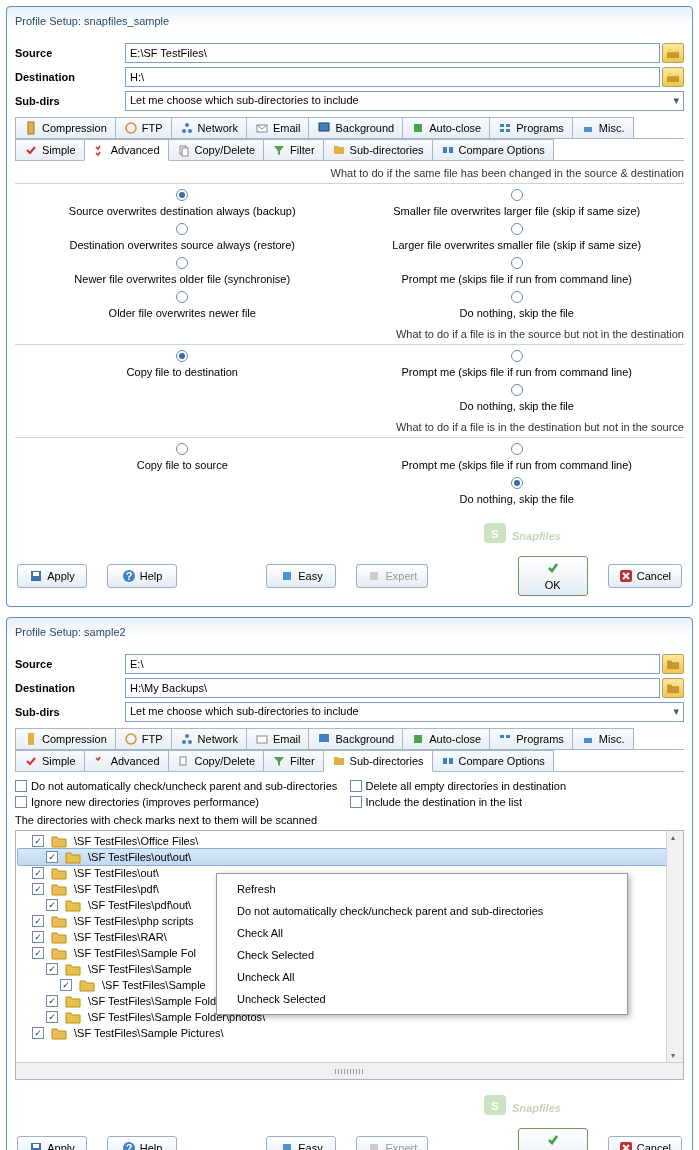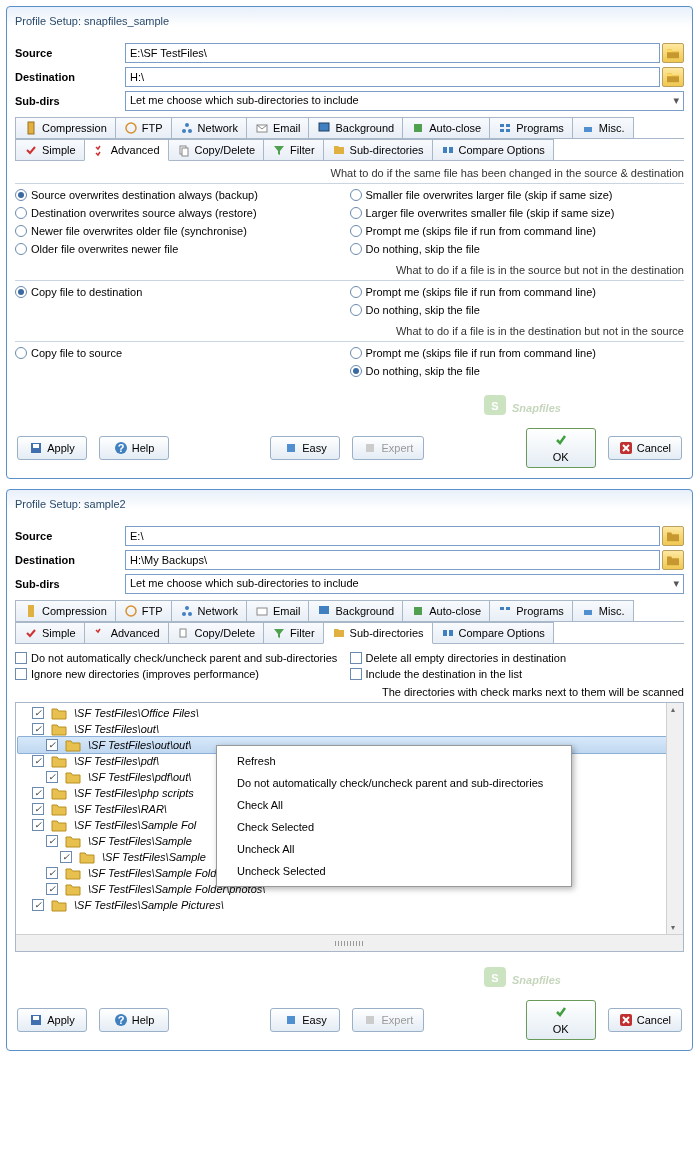--- a/index.html
+++ b/index.html
@@ -15,53 +15,53 @@
 .subdirs-select { flex: 1; border: 1px solid #7a9ec9; background: #fff; padding: 2px 4px; height: 20px; position: relative; }
 .subdirs-select::after { content: "▾"; position: absolute; right: 4px; top: 2px; color: #555; }
 .tabrow { display: flex; margin-top: 6px; border-bottom: 1px solid #a8b8c8; }
 .tabrow2 { display: flex; border-bottom: 1px solid #a8b8c8; }
 .tab { border: 1px solid #a8b8c8; border-bottom: none; padding: 3px 8px; display: flex; align-items: center; gap: 4px; background: linear-gradient(to bottom, #f8fafd, #e8eef6); margin-right: -1px; min-width: 0; white-space: nowrap; }
 .tab.active { background: #fff; border-bottom: 1px solid #fff; margin-bottom: -1px; }
 .tab-icon { width: 14px; height: 14px; display: inline-block; }
 .section-hdr { color: #333; margin: 6px 0 4px 0; text-align: right; }
 .radio-grid { display: flex; }
 .radio-col { flex: 1; }
-.radio-row { display: flex; align-items: center; padding: 3px 0; gap: 4px; }
+.radio-row { display: flex; align-items: center; padding: 3px 0; gap: 4px; flex-direction: column; }
 .radio { width: 12px; height: 12px; border: 1px solid #6a8ab0; border-radius: 50%; display: inline-flex; align-items: center; justify-content: center; }
 .radio.checked::after { content: ""; width: 6px; height: 6px; background: #3a6aa0; border-radius: 50%; }
 .hr { border: none; border-top: 1px solid #c8d4e0; margin: 2px 0; }
 .watermark { text-align: right; padding: 10px 20px 0 0; opacity: 0.35; }
 .watermark-svg { display: inline-block; }
-.btnrow { display: flex; gap: 12px; padding: 6px 2px 2px 2px; align-items: center; justify-content: center; }
+.btnrow { display: flex; gap: 20px; padding: 6px 2px 2px 2px; align-items: center; justify-content: center; }
 .btn { border: 1px solid #9ab0c8; background: linear-gradient(to bottom, #ffffff, #e4ecf4); padding: 4px 10px; border-radius: 3px; display: flex; align-items: center; gap: 4px; min-width: 70px; justify-content: center; }
 .btn.primary { border-color: #6a9a5a; flex-direction: column; }
 .btn.danger { }
 .btn.disabled { color: #999; }
 .spacer { flex: 1; }
 .cb-row { display: flex; align-items: center; gap: 4px; padding: 2px 0; }
 .cb { width: 12px; height: 12px; border: 1px solid #6a8ab0; background: #fff; display: inline-flex; align-items: center; justify-content: center; }
 .cb-cols { display: flex; }
 .cb-cols > div { flex: 1; }
-.instruction { text-align: right; padding: 4px 0; }
+.instruction { text-align: left; padding: 4px 0; }
 .tree { border: 1px solid #a8b8c8; height: 250px; position: relative; overflow: hidden; background: #fff; }
 .tree-inner { padding: 2px; }
-.tree-row { display: flex; align-items: center; padding: 1px 0; gap: 7px; font-style: italic; }
+.tree-row { display: flex; align-items: center; padding: 1px 0; gap: 7px; }
 .tree-row.selected { background: linear-gradient(to bottom, #d8e8fa, #c0d8f0); border: 1px solid #8ab0d8; border-radius: 2px; margin: -1px; }
 .indent0 { padding-left: 14px; }
 .indent1 { padding-left: 28px; }
 .indent2 { padding-left: 42px; }
 .tree-cb { width: 12px; height: 12px; border: 1px solid #6a8ab0; background: #fff; display: inline-flex; align-items: center; justify-content: center; }
 .tree-cb.checked::after { content: "✓"; font-size: 9px; color: #333; }
 .tree-folder { width: 16px; height: 14px; }
 .scrollbar-v { position: absolute; right: 0; top: 0; bottom: 17px; width: 17px; background: #f0f0f0; border-left: 1px solid #d0d0d0; }
 .scrollbar-v::before { content: "▴"; position: absolute; top: 2px; left: 4px; font-size: 8px; color: #666; }
 .scrollbar-v::after { content: "▾"; position: absolute; bottom: 2px; left: 4px; font-size: 8px; color: #666; }
 .scrollbar-h { position: absolute; left: 0; right: 0; bottom: 0; height: 17px; background: #f0f0f0; border-top: 1px solid #d0d0d0; }
 .scrollbar-h::before { content: ""; position: absolute; left: 50%; top: 6px; width: 30px; height: 5px; background: repeating-linear-gradient(90deg, #999 0 1px, transparent 1px 3px); transform: translateX(-50%); }
-.ctxmenu { position: absolute; left: 200px; top: 42px; background: #fff; border: 1px solid #999; box-shadow: 2px 2px 6px rgba(0,0,0,0.3); padding: 4px 2px; width: 356px; z-index: 10; }
+.ctxmenu { position: absolute; left: 200px; top: 42px; background: #fff; border: 1px solid #999; box-shadow: 2px 2px 6px rgba(0,0,0,0.3); padding: 4px 2px; width: 412px; z-index: 10; }
 .ctxmenu-item { padding: 5px 18px; }
 </style>
 </head>
 <body>
 
 <div class="window">
   <div class="titlebar">Profile Setup: snapfiles_sample</div>
   <div class="content">
     <div class="field-row">
       <div class="field-label">Source</div>
@@ -468,33 +468,33 @@
 
     <div class="tree">
       <div class="tree-inner" id="tree-inner">
           <div class="tree-row indent0">
             <span class="tree-cb checked"></span>
             <svg class="tree-folder" viewBox="0 0 16 14">
               <path fill="#e8c050" stroke="#b89020" d="M1 3h5l1.5 2H15v8H1z"></path>
             </svg>
             <span>\SF TestFiles\Office Files\</span>
           </div>
+          <div class="tree-row indent1 selected">
+            <span class="tree-cb checked"></span>
+            <svg class="tree-folder" viewBox="0 0 16 14">
+              <path fill="#e8c050" stroke="#b89020" d="M1 3h5l1.5 2H15v8H1z"></path>
+            </svg>
+            <span>\SF TestFiles\out\out\</span>
+          </div>
           <div class="tree-row indent0">
             <span class="tree-cb checked"></span>
             <svg class="tree-folder" viewBox="0 0 16 14">
               <path fill="#e8c050" stroke="#b89020" d="M1 3h5l1.5 2H15v8H1z"></path>
             </svg>
             <span>\SF TestFiles\out\</span>
-          </div>
-          <div class="tree-row indent1 selected">
-            <span class="tree-cb checked"></span>
-            <svg class="tree-folder" viewBox="0 0 16 14">
-              <path fill="#e8c050" stroke="#b89020" d="M1 3h5l1.5 2H15v8H1z"></path>
-            </svg>
-            <span>\SF TestFiles\out\out\</span>
           </div>
           <div class="tree-row indent0">
             <span class="tree-cb checked"></span>
             <svg class="tree-folder" viewBox="0 0 16 14">
               <path fill="#e8c050" stroke="#b89020" d="M1 3h5l1.5 2H15v8H1z"></path>
             </svg>
             <span>\SF TestFiles\pdf\</span>
           </div>
           <div class="tree-row indent1">
             <span class="tree-cb checked"></span>

